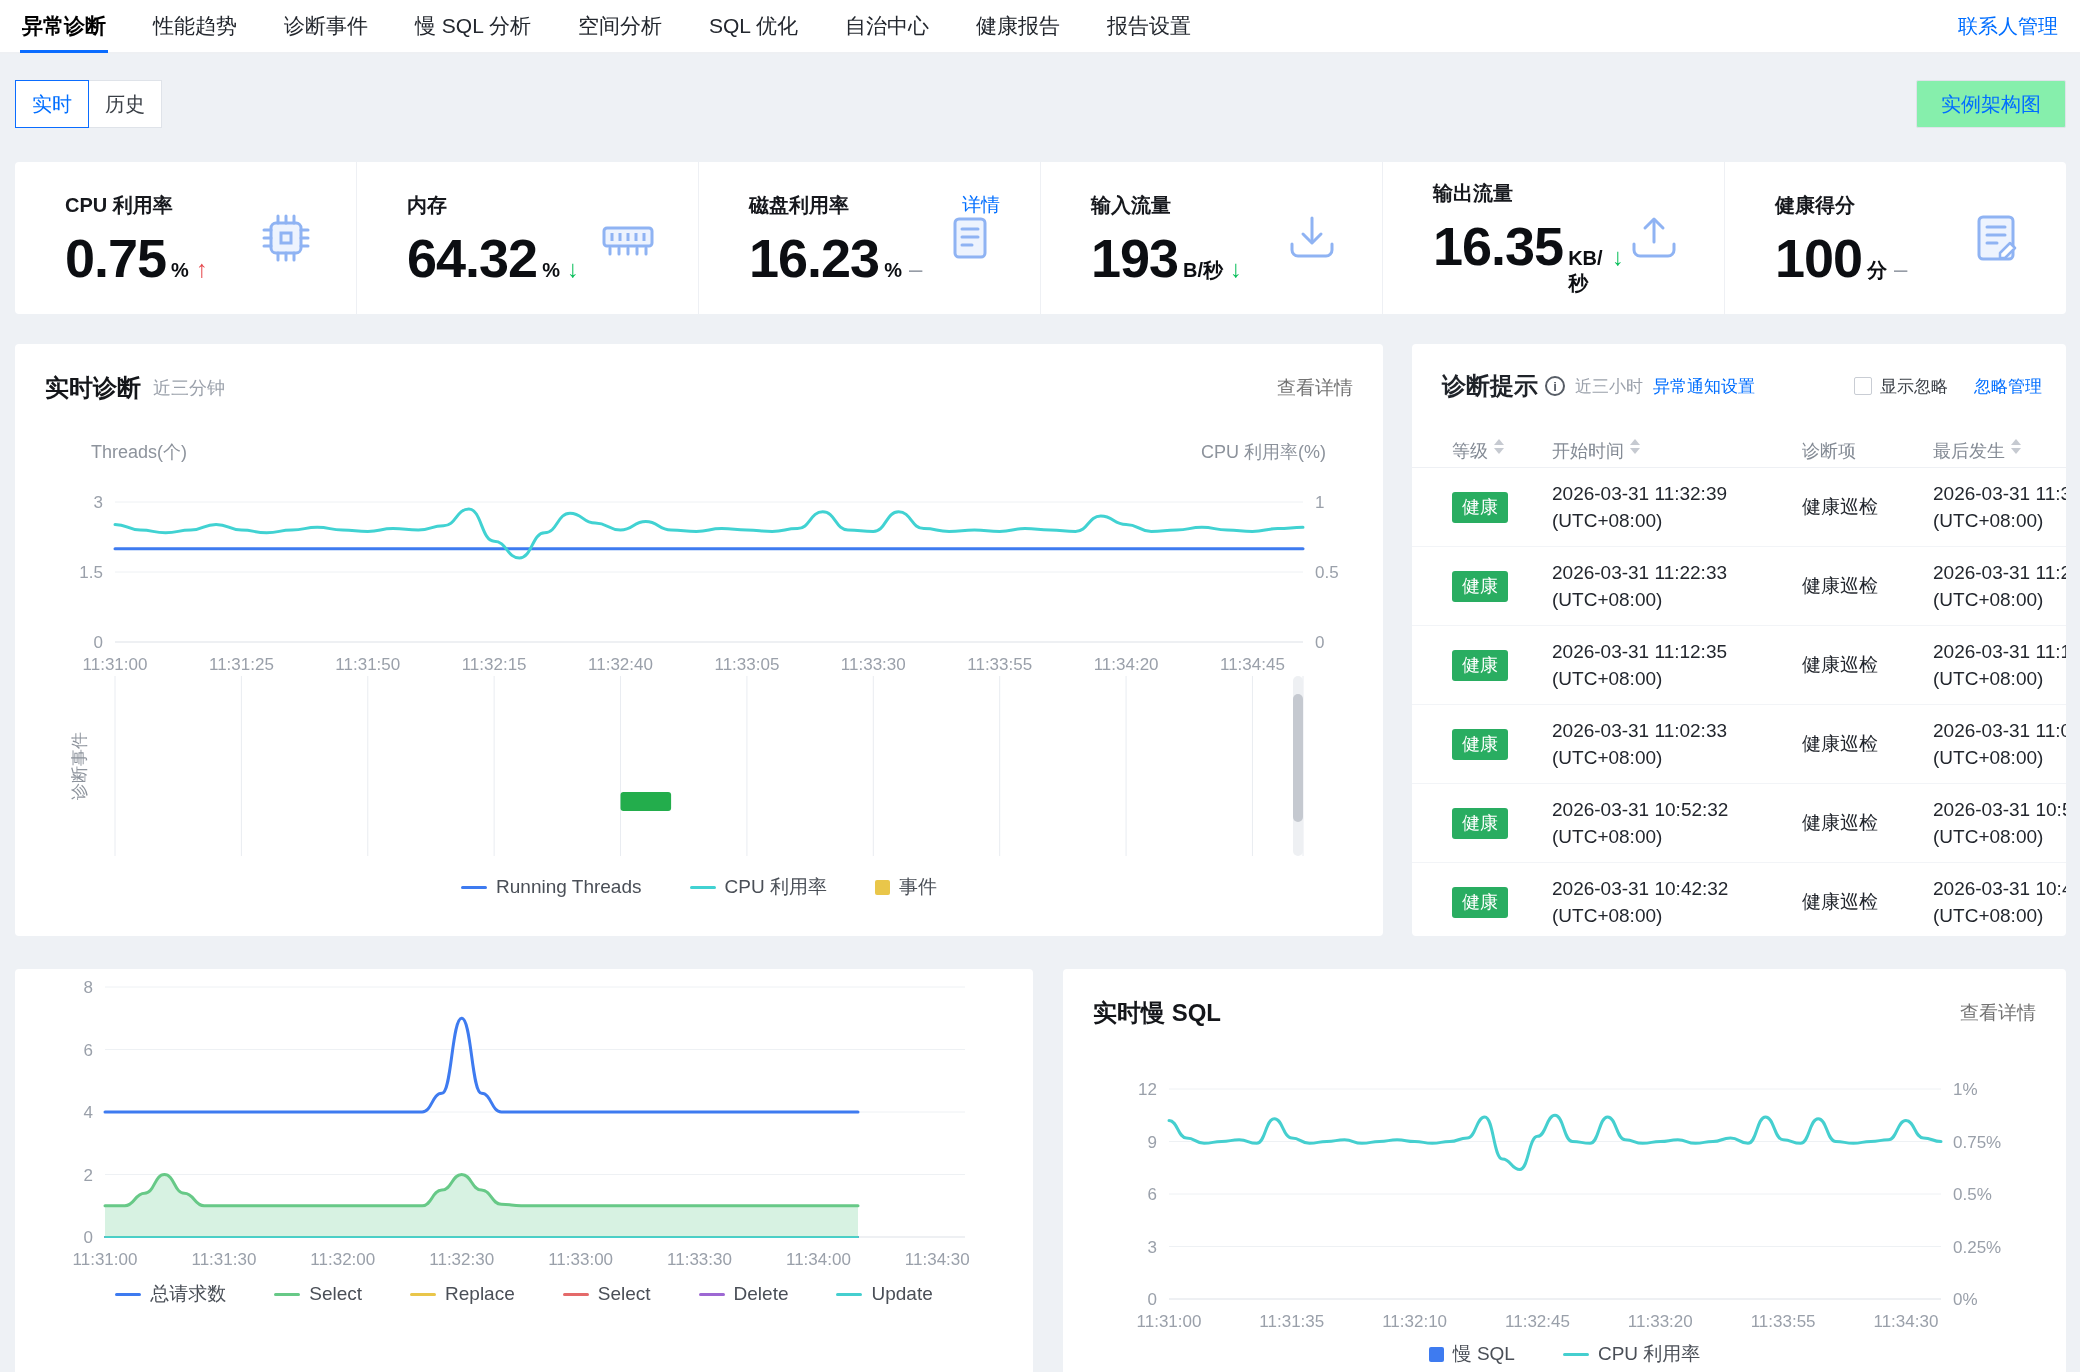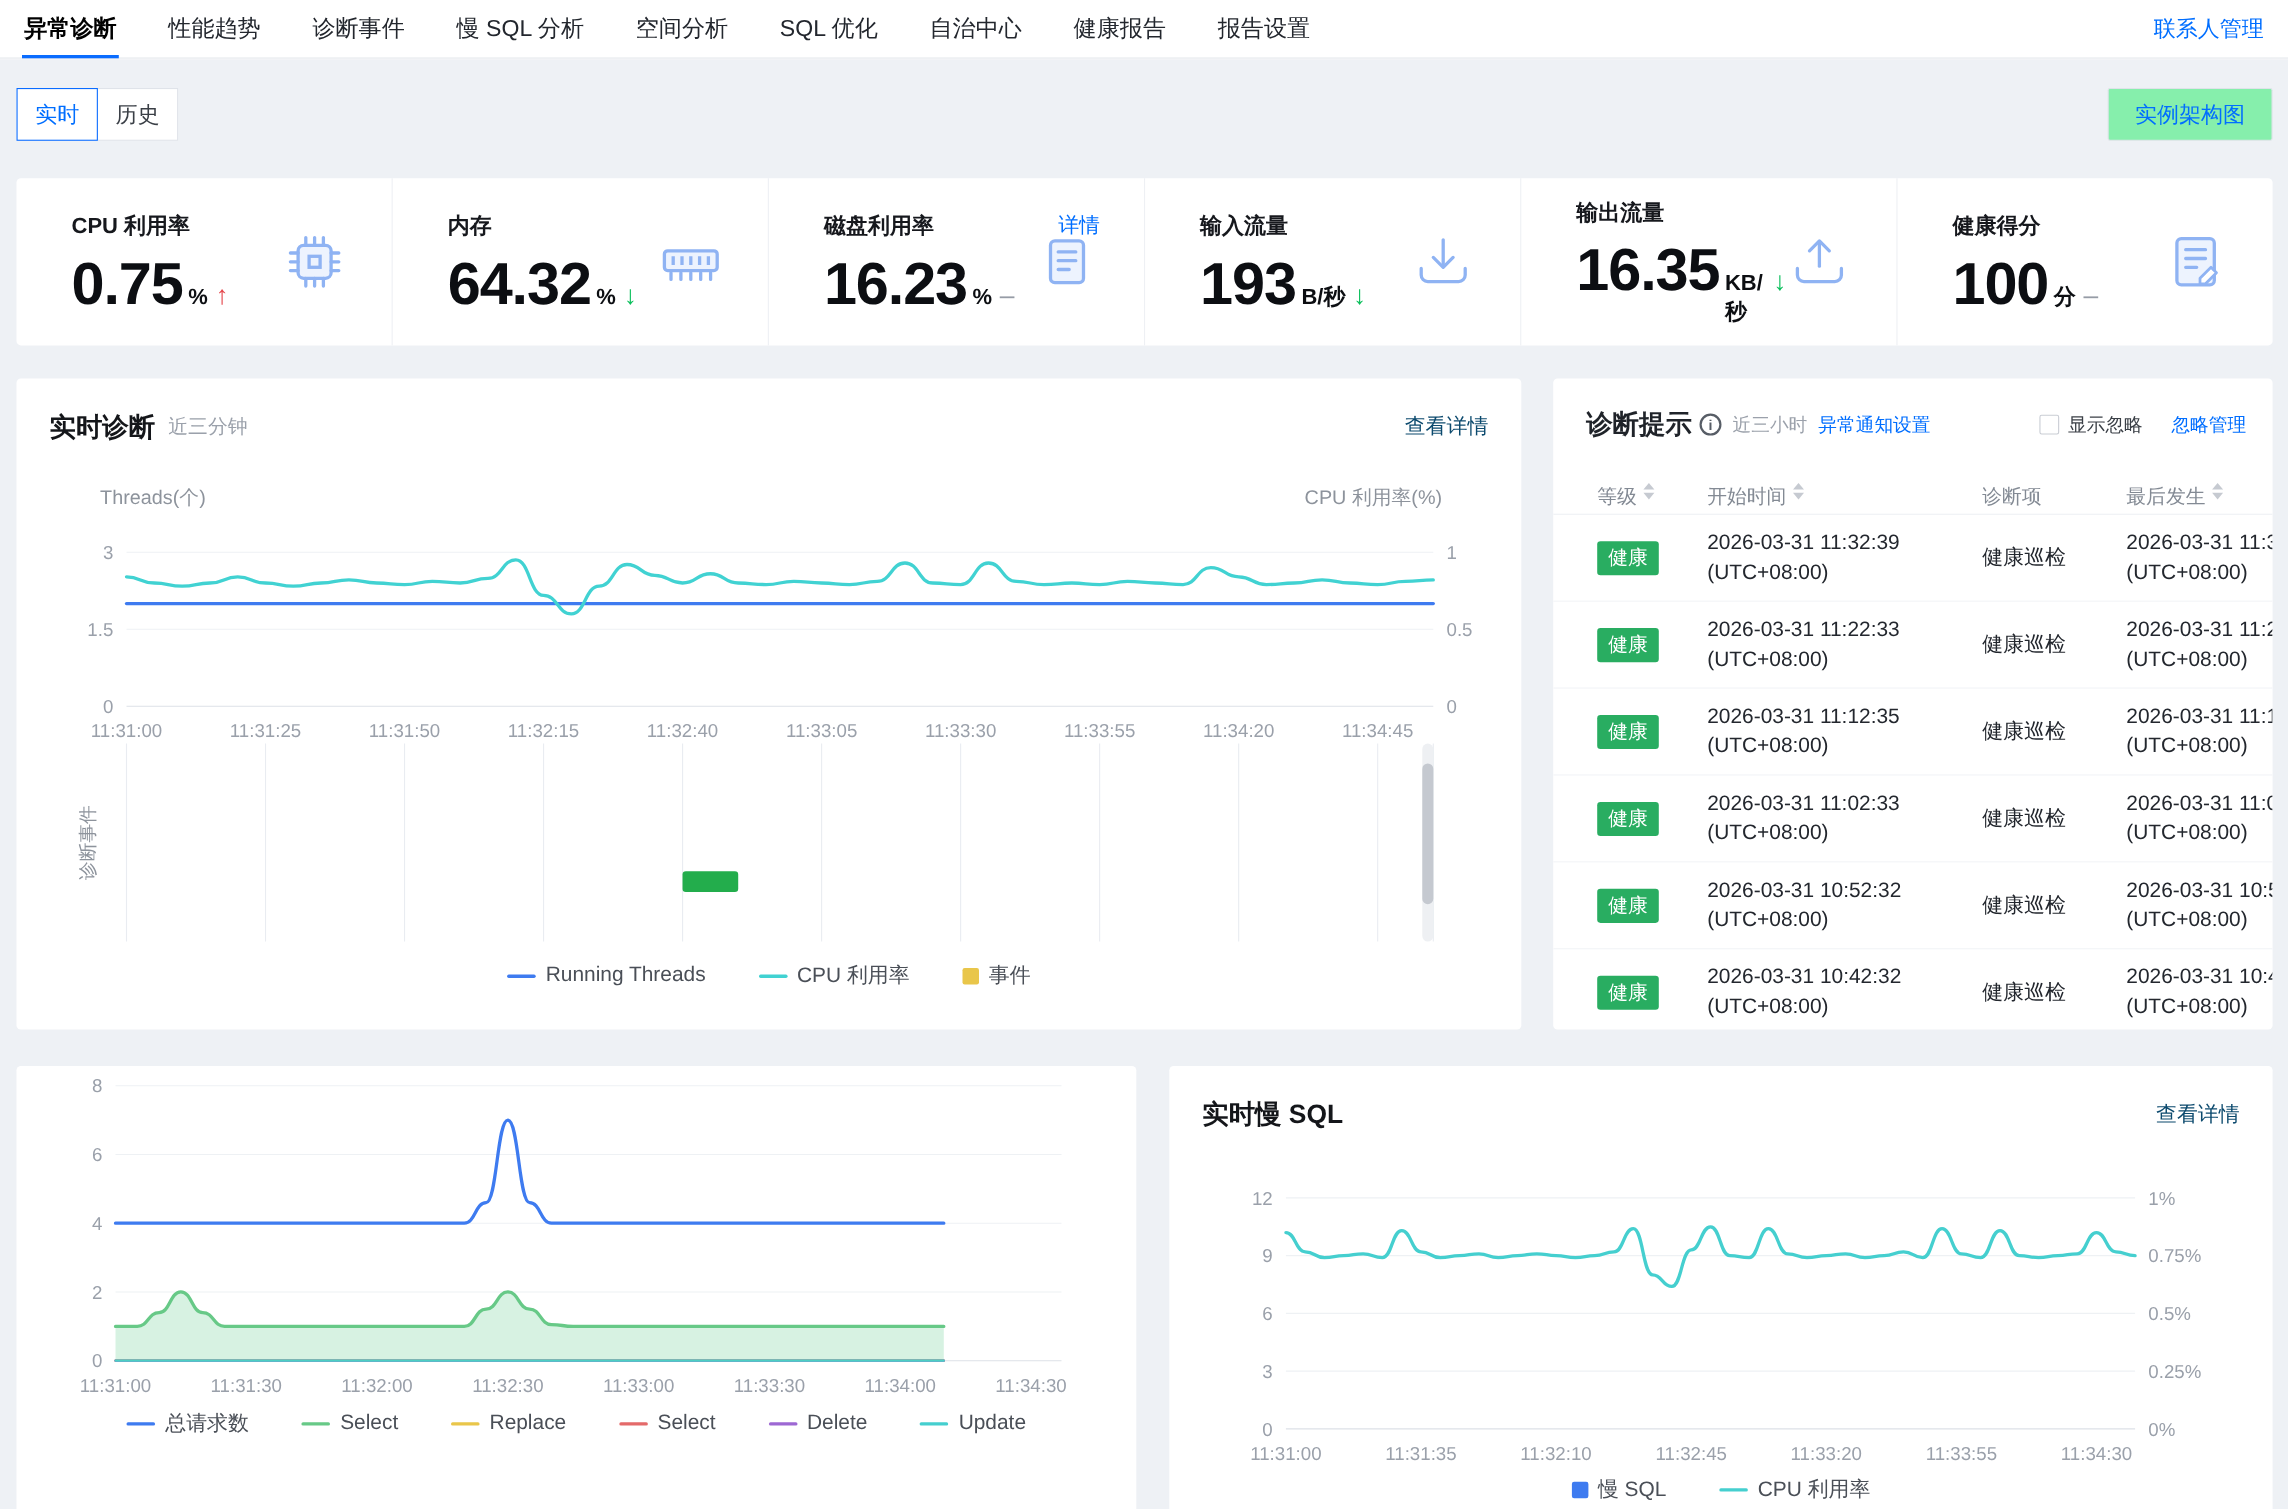--- a/index.html
+++ b/index.html
@@ -38,22 +38,22 @@
 .row1{display:flex;gap:29px;margin-top:30px;}
 .row2{display:flex;gap:30px;margin-top:33px;}
 .panel{background:#fff;border-radius:4px;}
 .p-diag{width:1368px;height:592px;flex:none;overflow:hidden;}
 .p-tips{flex:1;height:592px;overflow:hidden;}
 .p-sql{width:1018px;height:435px;flex:none;overflow:hidden;}
 .p-slow{flex:1;height:435px;overflow:hidden;}
 .panel-head{display:flex;align-items:center;padding:28px 30px 0 30px;}
 .p-title{font-size:24px;font-weight:700;color:#14161a;white-space:nowrap;}
 .p-sub{font-size:18px;color:#9ba1ab;margin-left:12px;white-space:nowrap;}
-.p-link{margin-left:auto;font-size:19px;color:#0c4a6e;cursor:pointer;white-space:nowrap;}
-.axis-row{display:flex;justify-content:space-between;padding:0 72px 0 76px;margin-top:36px;font-size:18px;color:#8d939c;height:22px;}
+.p-link{margin-left:auto;font-size:19px;color:#737373;cursor:pointer;white-space:nowrap;}
+.axis-row{display:flex;justify-content:space-between;padding:0 57px 0 76px;margin-top:36px;font-size:18px;color:#8d939c;height:22px;}
 svg{display:block;}
 
 .legend{display:flex;justify-content:center;align-items:center;gap:48px;margin-top:12px;font-size:19px;color:#4a4f57;}
 .lg-item{display:flex;align-items:center;gap:9px;cursor:pointer;}
 .lg-ln{width:26px;height:3px;border-radius:2px;display:inline-block;}
 .lg-sq{width:15px;height:15px;border-radius:2px;display:inline-block;}
 
 .tips-head{display:flex;align-items:center;padding:26px 24px 0 30px;white-space:nowrap;}
 .tips-title{font-size:24px;font-weight:700;}
 .info-i{width:20px;height:20px;border:2px solid #575d66;border-radius:50%;display:inline-flex;align-items:center;justify-content:center;margin-left:7px;font-size:13px;color:#575d66;font-weight:700;}

